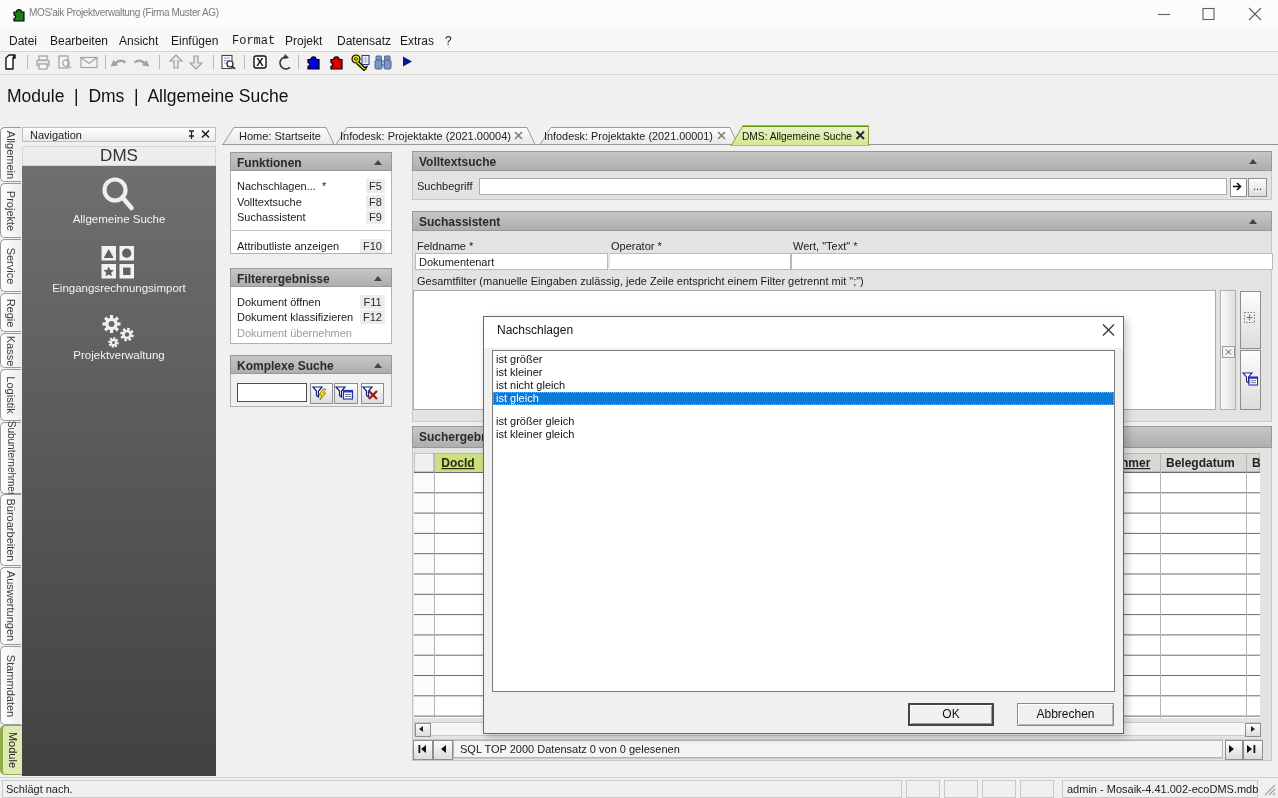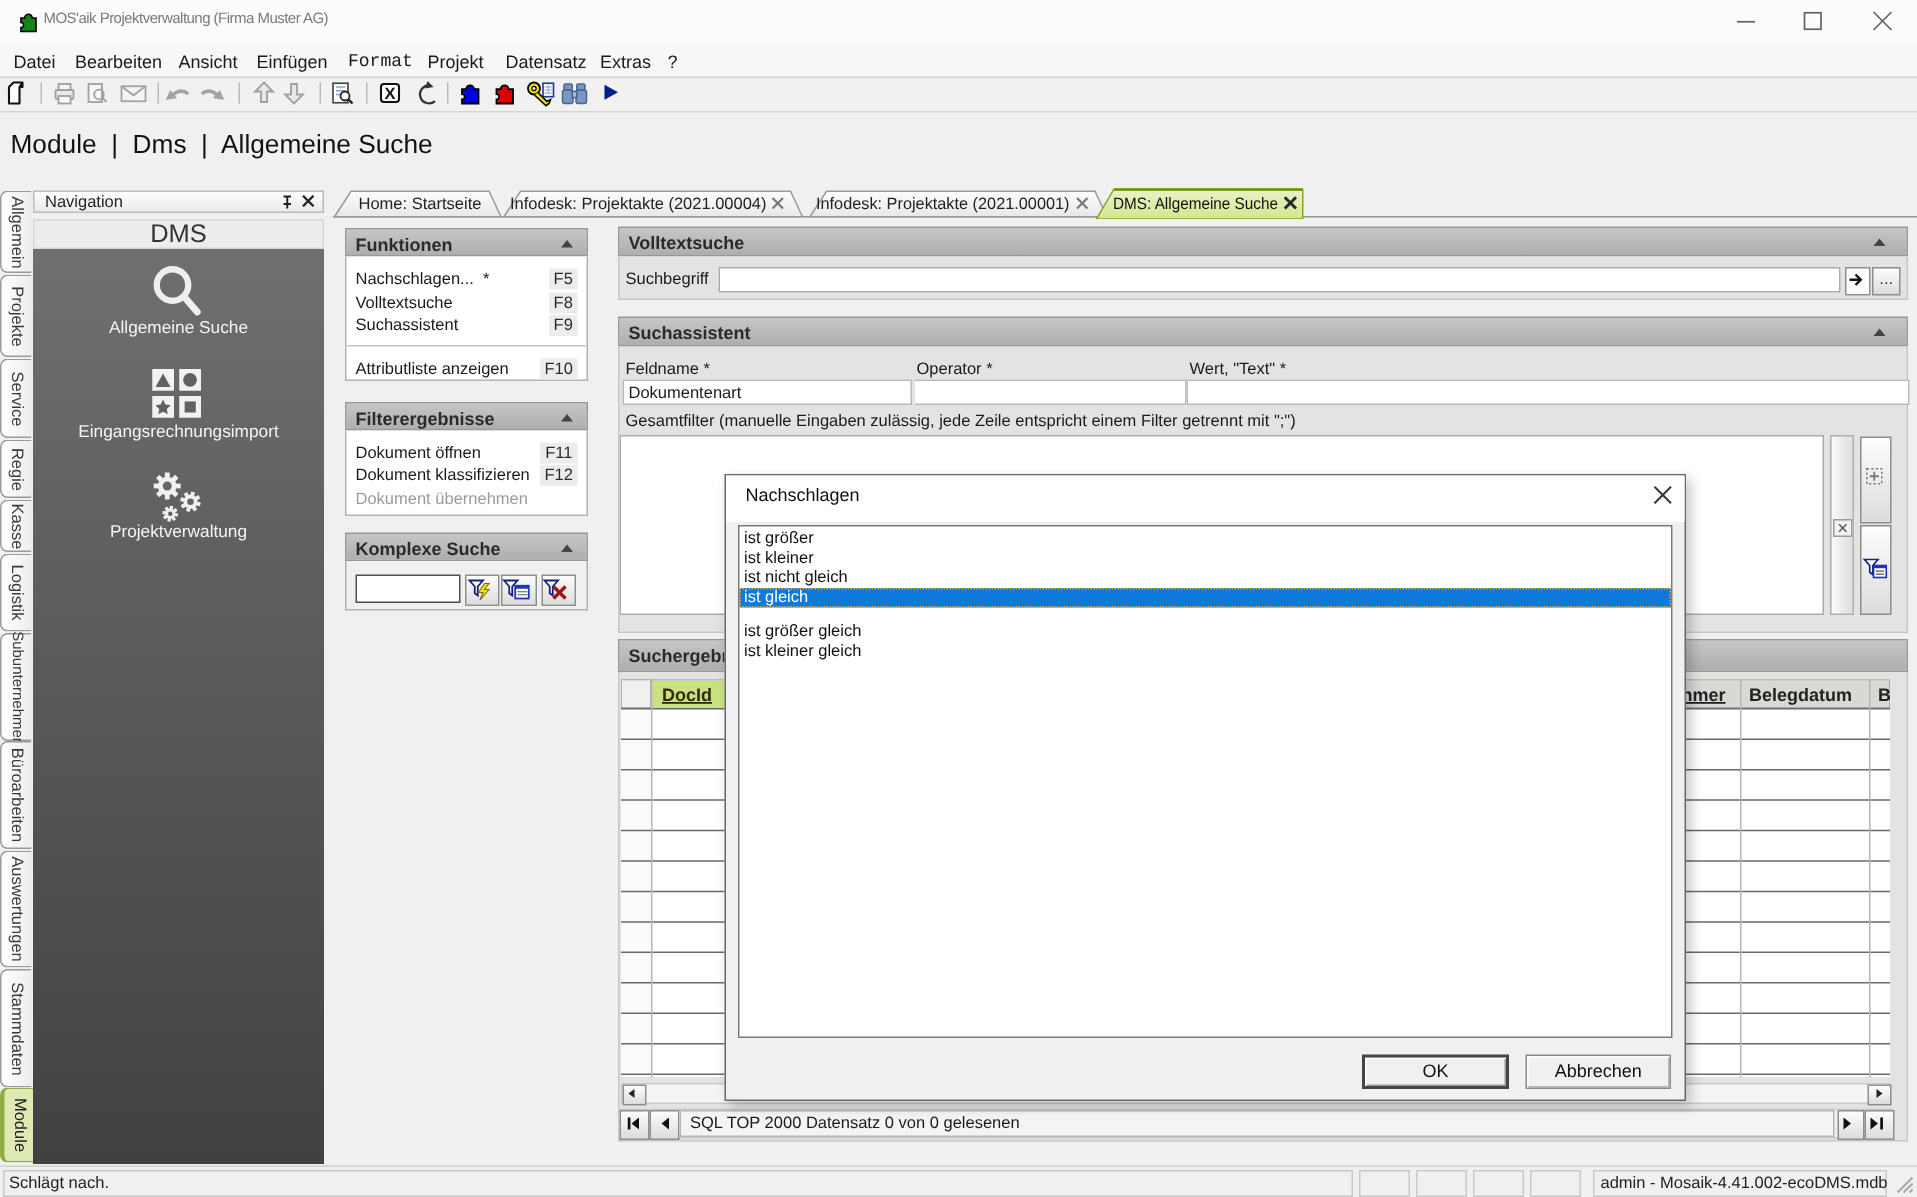--- a/index.html
+++ b/index.html
@@ -470,16 +470,16 @@
   <g stroke="#333" stroke-width="1.3">
       <line x1="5" y1="3.5" x2="16" y2="14.5"></line>
       <line x1="16" y1="3.5" x2="5" y2="14.5"></line>
     </g>
 </svg>
 <div class="a" style="left:492px;top:350px;width:623px;height:342px;background:#fff;border:1px solid #7a7a7a;box-sizing:border-box;"></div>
 <div class="a" style="left:496px;top:353px;line-height:13.1px;color:#111;">ist größer<br>ist kleiner<br>ist nicht gleich</div>
 <div class="a" style="left:493px;top:392.3px;width:621px;height:13.1px;background:#0c7ad8;outline:1px dotted #e8a33d;outline-offset:-1px;"></div>
 <div class="a" style="left:496px;top:392.3px;line-height:13.1px;color:#fff;">ist gleich</div>
 <div class="a" style="left:496px;top:405.4px;line-height:13.1px;color:#111;margin-top:10px;">ist größer gleich<br>ist kleiner gleich</div>
-<div class="a" style="left:908px;top:703px;width:98px;height:23px;background:#f0f0f0;border:2px solid #454545;box-sizing:border-box;box-shadow:inset 1px 1px 0 #fff, inset -1px -1px 0 #9a9a9a;
+<div class="a" style="left:908px;top:703px;width:86px;height:23px;background:#f0f0f0;border:2px solid #454545;box-sizing:border-box;box-shadow:inset 1px 1px 0 #fff, inset -1px -1px 0 #9a9a9a;
      font-size:12px;text-align:center;line-height:19px;color:#111;">OK</div>
 <div class="a" style="left:1017px;top:703px;width:97px;height:23px;background:#f0f0f0;border:1px solid #8a8a8a;box-sizing:border-box;box-shadow:inset 1px 1px 0 #fff, inset -1px -1px 0 #b5b5b5;
      font-size:12px;text-align:center;line-height:21px;color:#111;">Abbrechen</div>
 
 </body></html>

